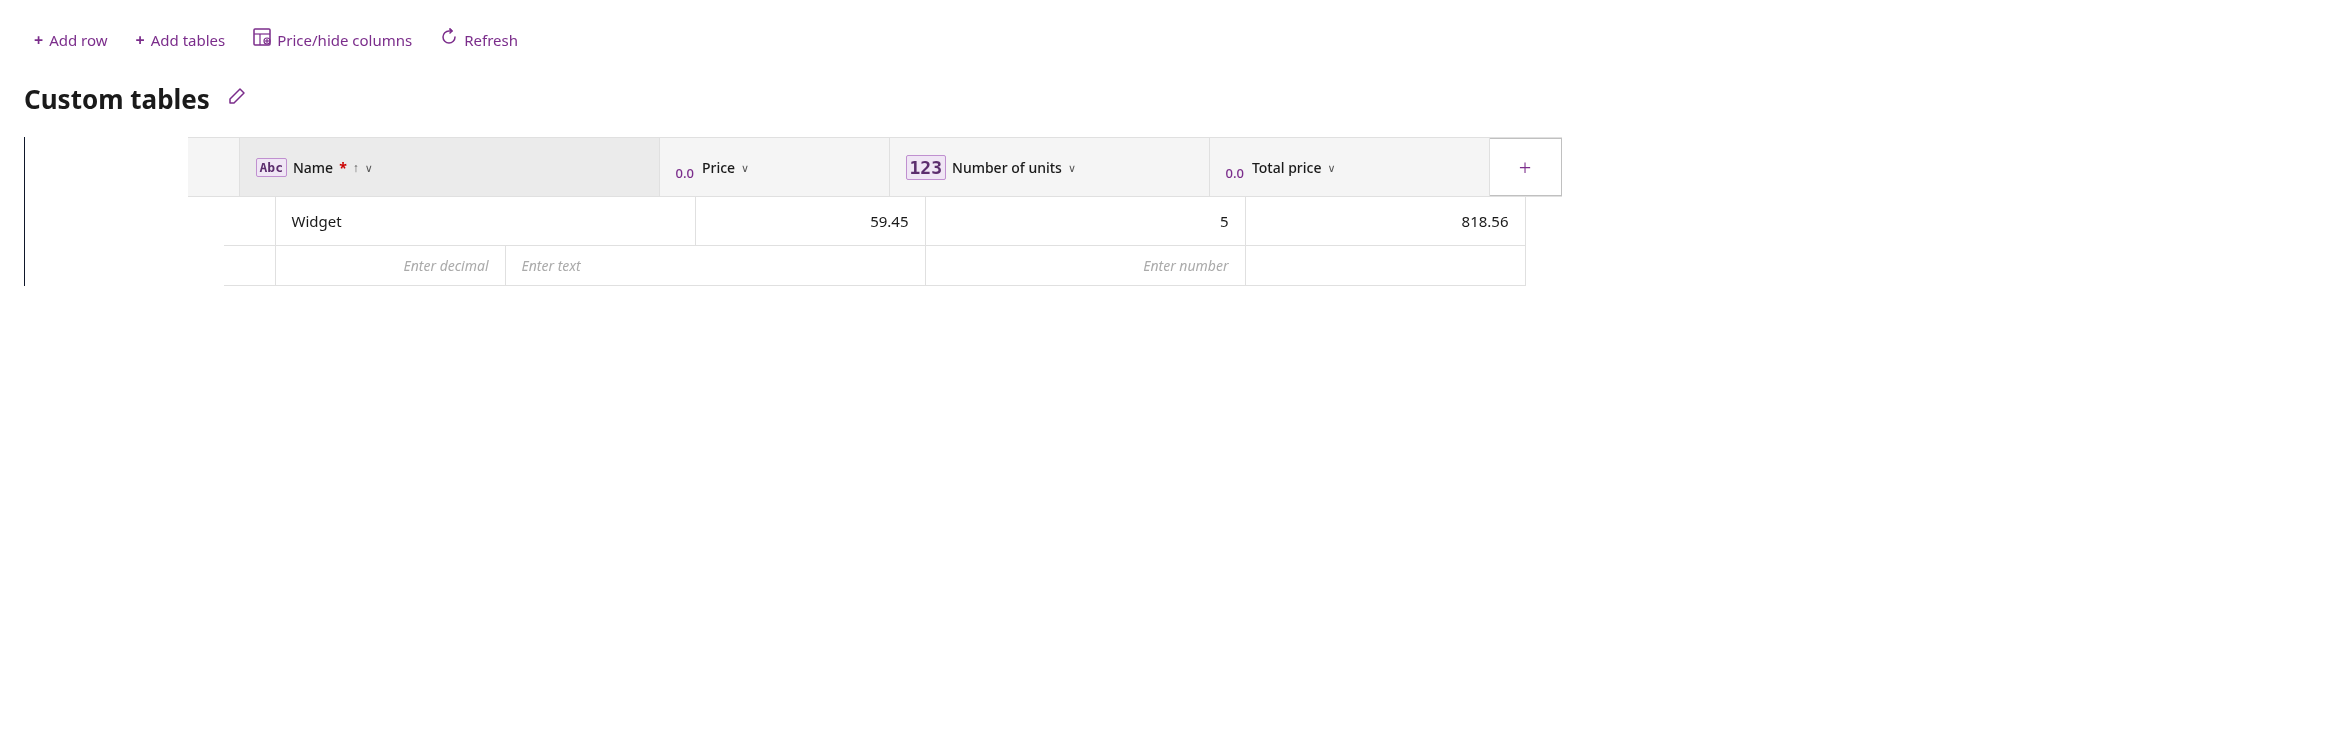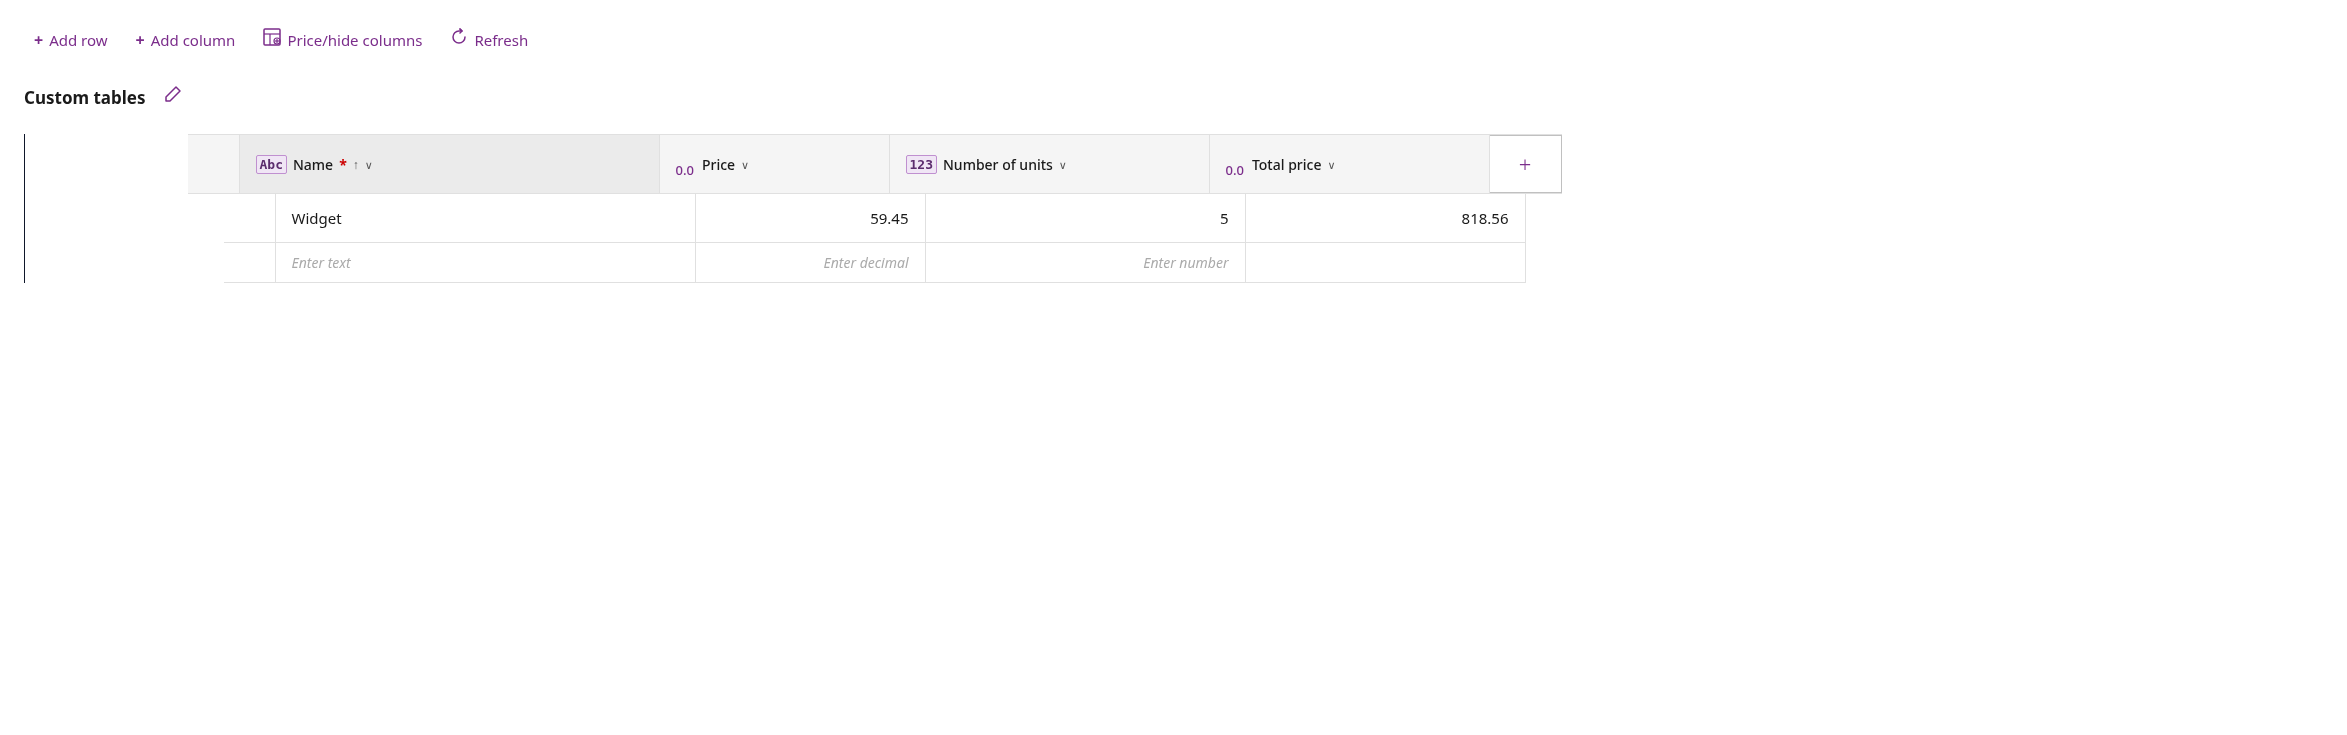--- a/index.html
+++ b/index.html
@@ -47,21 +47,21 @@
     }
 
     .page-title-row {
       display: flex;
       align-items: center;
       gap: 12px;
       margin-bottom: 20px;
     }
 
     .page-title {
-      font-size: 17px;
+      font-size: 26px;
       font-weight: 700;
       color: #1a1a1a;
     }
 
     .edit-icon-btn {
       background: none;
       border: none;
       cursor: pointer;
       color: #7b2d8b;
       font-size: 18px;
@@ -152,21 +152,21 @@
       background: #f0e6f5;
       border: 1px solid #c090d0;
       border-radius: 2px;
       padding: 1px 3px;
       font-family: monospace;
       font-weight: bold;
       white-space: nowrap;
     }
 
     .col-icon-num {
-      font-size: 13px;
+      font-size: 18px;
       color: #5c2d6e;
       background: #f0e6f5;
       border: 1px solid #c090d0;
       border-radius: 2px;
       padding: 1px 3px;
       font-family: monospace;
       font-weight: bold;
     }
 
     .col-icon-decimal {
@@ -245,21 +245,21 @@
 <body>
 
 <div class="toolbar">
   <button class="toolbar-btn">
     <span class="icon">+</span>
     <span>Add row</span>
   </button>
 
   <button class="toolbar-btn">
     <span class="icon">+</span>
-    <span>Add column</span>
+    <span>Add tables</span>
   </button>
 
   <button class="toolbar-btn">
     <span class="icon">
       <svg width="18" height="18" viewBox="0 0 18 18" fill="none" xmlns="http://www.w3.org/2000/svg">
         <rect x="1" y="1" width="16" height="16" rx="1" stroke="#7b2d8b" stroke-width="1.5" fill="none"></rect>
         <line x1="1" y1="6" x2="17" y2="6" stroke="#7b2d8b" stroke-width="1.2"></line>
         <line x1="7" y1="6" x2="7" y2="17" stroke="#7b2d8b" stroke-width="1.2"></line>
         <circle cx="14" cy="13" r="3" fill="none" stroke="#7b2d8b" stroke-width="1.2"></circle>
         <line x1="14" y1="11" x2="14" y2="15" stroke="#7b2d8b" stroke-width="1.2"></line>
@@ -338,26 +338,26 @@
     <div class="td td-units">
       <span>5</span>
     </div>
     <div class="td td-total">
       <span>818.56</span>
     </div>
   </div>
 
   <div class="table-row input-row">
     <div class="row-selector-col td"></div>
+    <div class="td td-price">
+      <span class="placeholder-text">Enter decimal</span>
+    </div>
     <div class="td td-name">
       <span class="placeholder-text">Enter text</span>
     </div>
-    <div class="td td-price">
-      <span class="placeholder-text">Enter decimal</span>
-    </div>
     <div class="td td-units">
       <span class="placeholder-text">Enter number</span>
     </div>
     <div class="td td-total">
     </div>
   </div>
 
 </div>
 
 </body></html>

